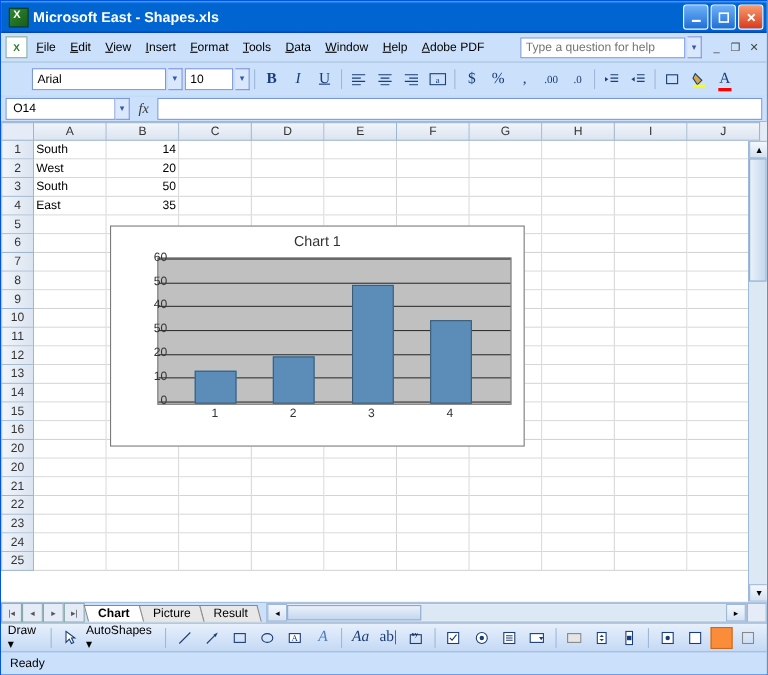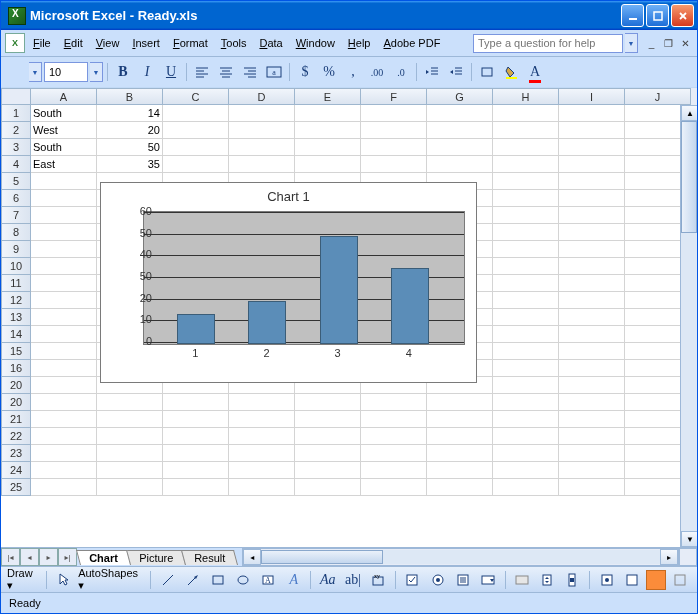--- a/index.html
+++ b/index.html
@@ -69,21 +69,21 @@
 .statusbar{height:20px;background:#cbe0fb;display:flex;align-items:center;padding:0 8px;border-top:1px solid #9db8d8;font-size:11px}
 svg{display:block}
 </style>
 </head>
 <body>
 
 <div class="window">
 
   <div class="titlebar">
     <div class="tico"></div>
-    <div class="ttext">Microsoft Excel - Ready.xls</div>
+    <div class="ttext">Microsoft East - Shapes.xls</div>
     <div class="winbtns">
       <div class="winbtn min">
           <svg width="10" height="10">
             <rect x="1" y="7" width="8" height="2" fill="#fff"></rect>
           </svg>
         </div>
       <div class="winbtn max">
           <svg width="10" height="10">
             <rect x="1" y="1" width="8" height="8" fill="none" stroke="#fff" stroke-width="1.5"></rect>
           </svg>
@@ -115,20 +115,21 @@
     <span class="dd">▼</span>
     <div class="mdi">
       <div class="mdibtn">_</div>
       <div class="mdibtn">❐</div>
       <div class="mdibtn">✕</div>
     </div>
   </div>
 
   <div class="toolbar">
     <span style="width:20px"></span>
+    <div class="fontbox">Arial</div>
       <span class="dd">▼</span>
     <div class="sizebox">10</div>
       <span class="dd">▼</span>
     <div class="tsep"></div>
     <div class="tbtn b">B</div>
     <div class="tbtn i">I</div>
     <div class="tbtn u">U</div>
     <div class="tsep"></div>
     <div class="tbtn">
         <svg width="14" height="12">
@@ -197,20 +198,26 @@
         <svg width="14" height="14">
           <path d="M4 2 L10 8 L6 12 L2 6 Z" fill="#d4a84a" stroke="#1a3e7a"></path>
           <rect x="2" y="12" width="11" height="2" fill="#ffff00"></rect>
         </svg>
       </div>
     <div class="tbtn">
         <span style="position:relative">A<span style="position:absolute;left:-1px;bottom:-3px;width:12px;height:3px;background:red"></span></span>
       </div>
   </div>
 
+  <div class="namebox-row">
+    <div class="namebox">O14</div>
+      <span class="dd">▼</span>
+    <div class="fx">fx</div>
+    <div class="fxbar"></div>
+  </div>
 
   <div class="gridwrap">
     <div class="colhdrs" id="colhdrs">
       <div class="corner"></div>
     <div class="colh" style="width: 66px;">A</div>
         <div class="colh" style="width: 66px;">B</div>
         <div class="colh" style="width: 66px;">C</div>
         <div class="colh" style="width: 66px;">D</div>
         <div class="colh" style="width: 66px;">E</div>
         <div class="colh" style="width: 66px;">F</div>

